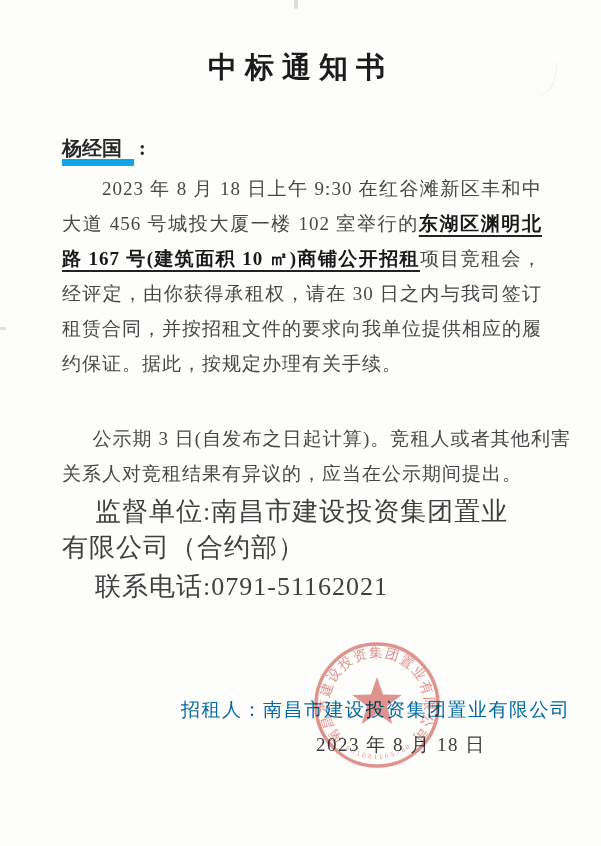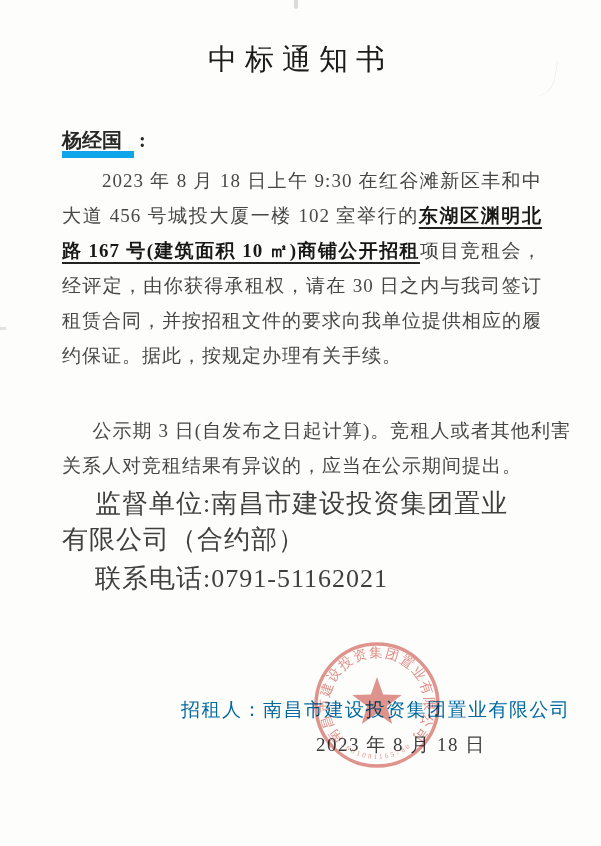--- a/index.html
+++ b/index.html
@@ -6,25 +6,25 @@
   .page {
     position:relative;
     width:601px; height:846px;
     margin:0 auto;
     background:#fdfdfb;
     font-family:"Liberation Serif","DejaVu Serif",serif;
     color:#424242;
     overflow:hidden;
   }
   .title {
-    margin:0;
+    margin:8px;
     padding-top:40px;
     text-align:center;
     font-size:29px;
-    font-weight:normal;
+    font-weight:bold;
     letter-spacing:8px;
     color:#1b1b1b;
   }
   .addressee {
     margin:47px 59px 0 62px;
     font-size:20px;
     line-height:26px;
     font-weight:bold;
     color:#272727;
   }

